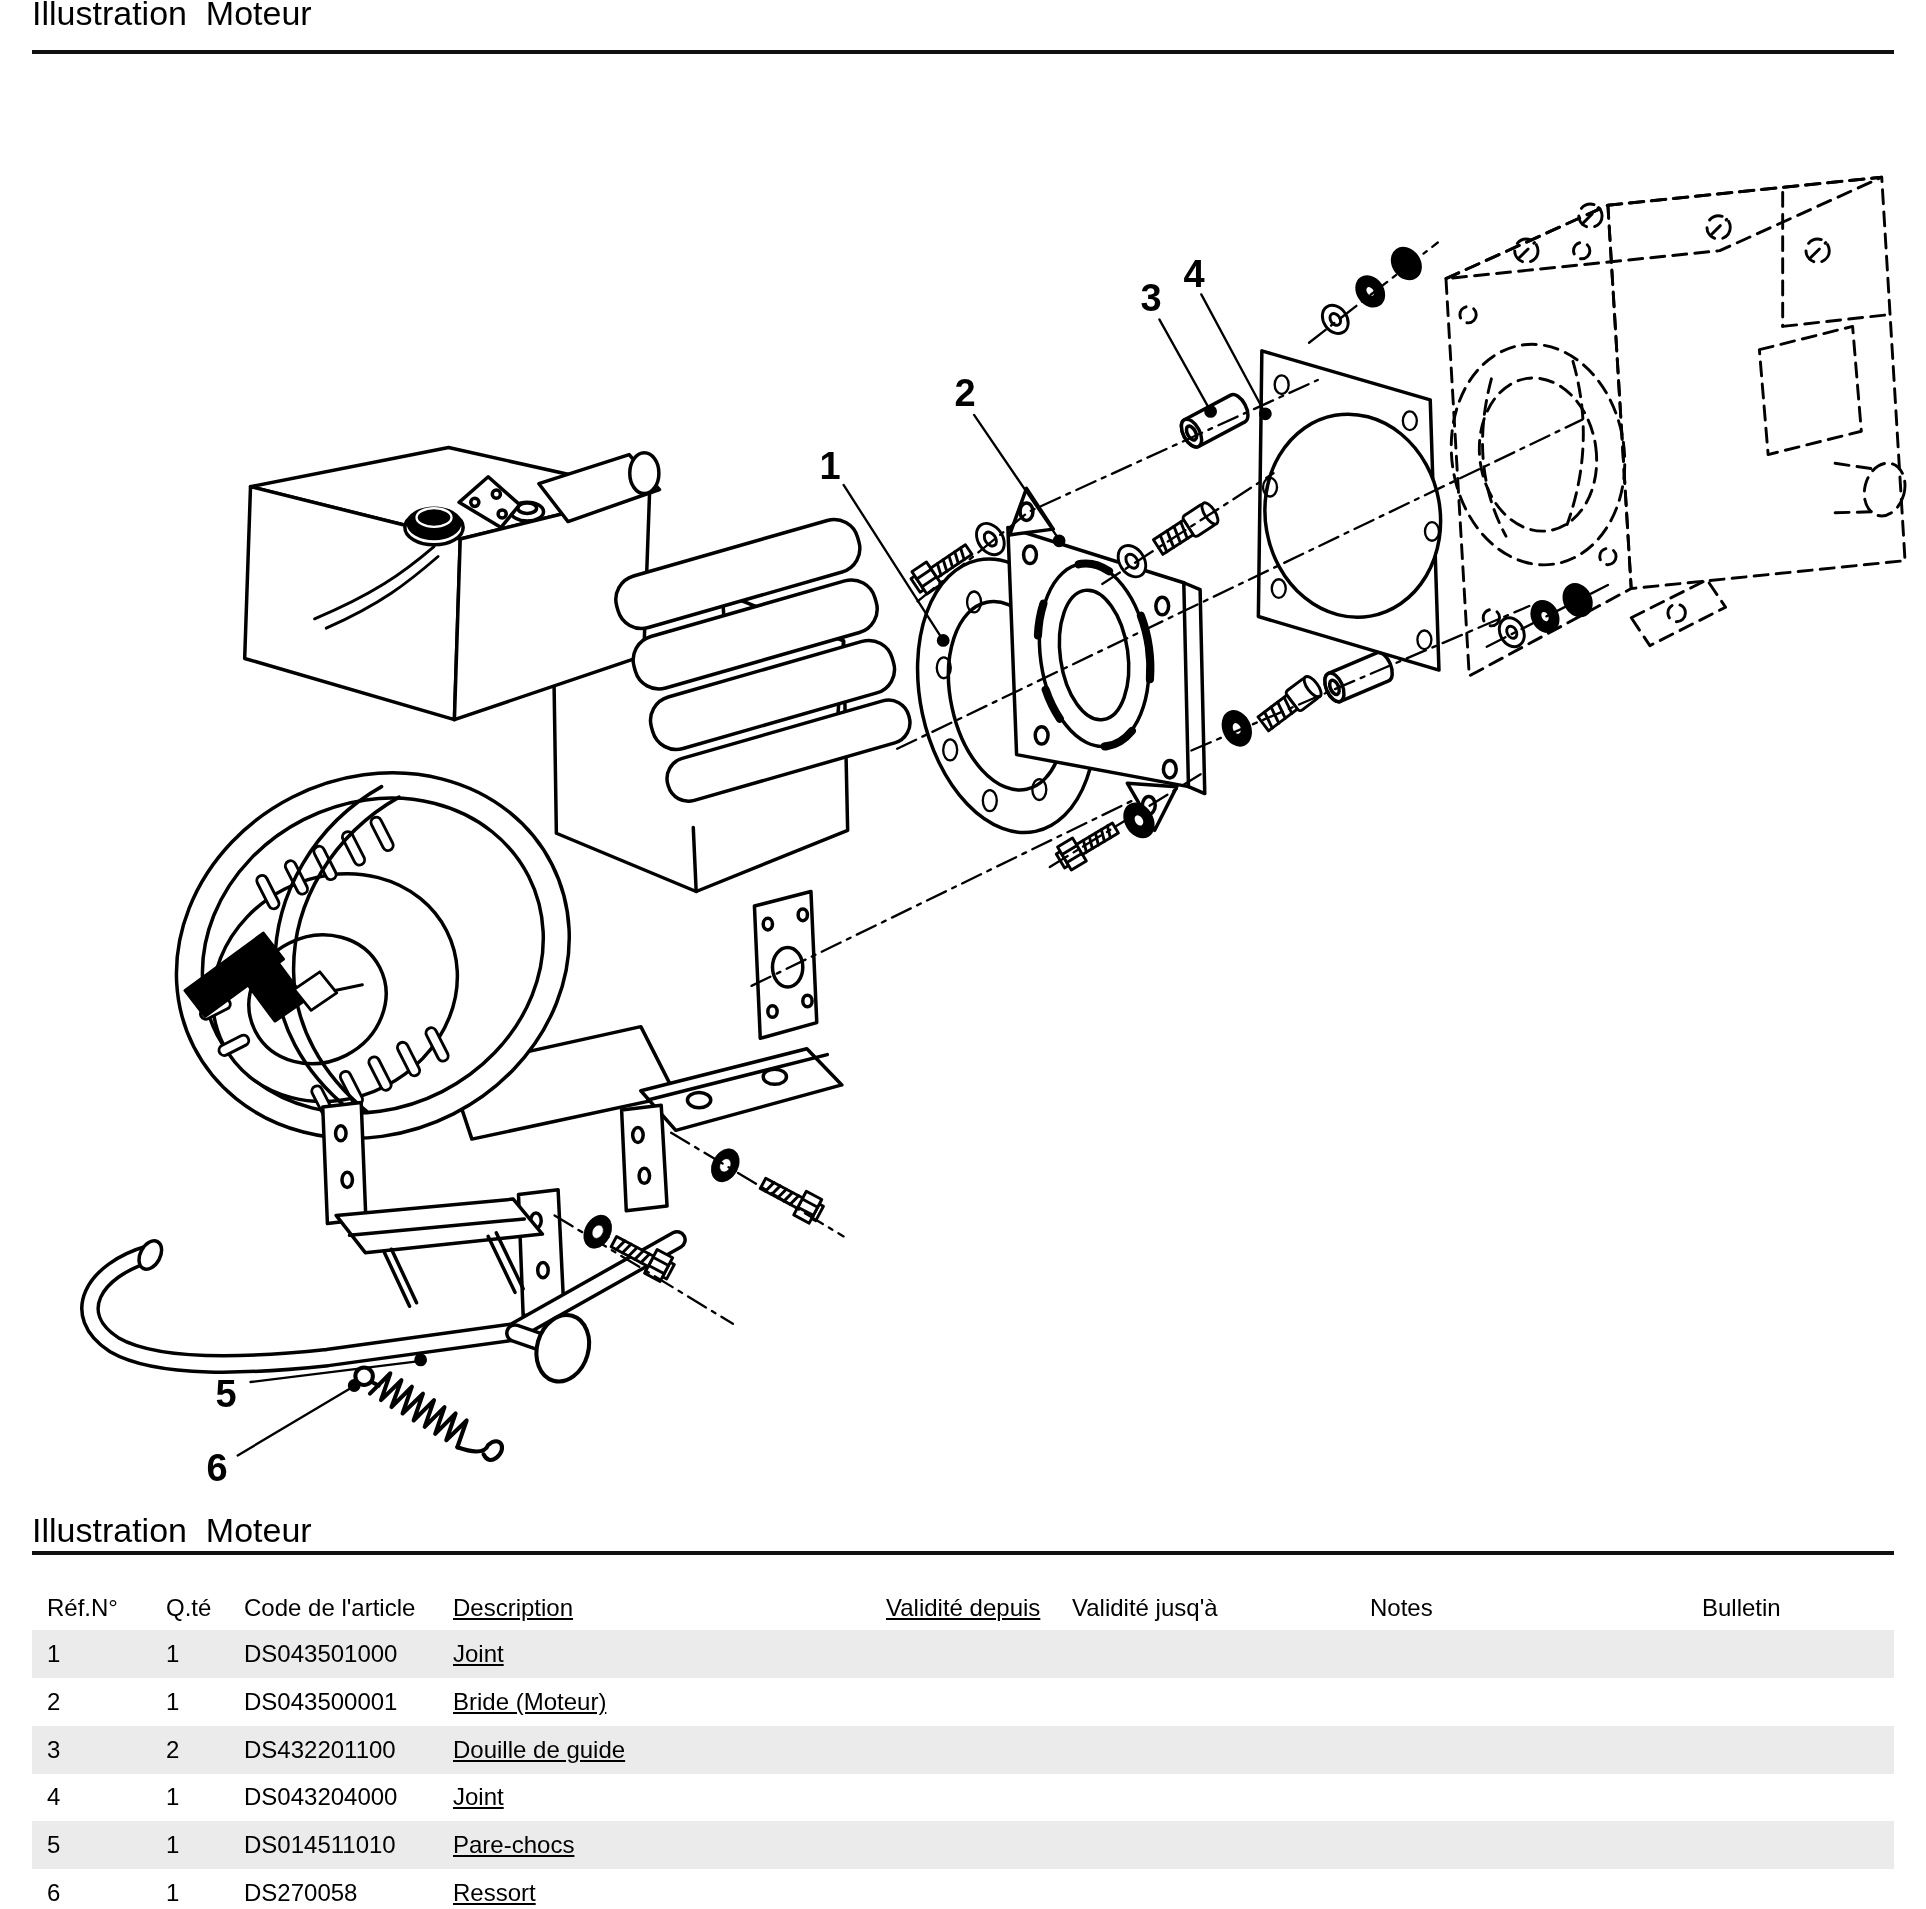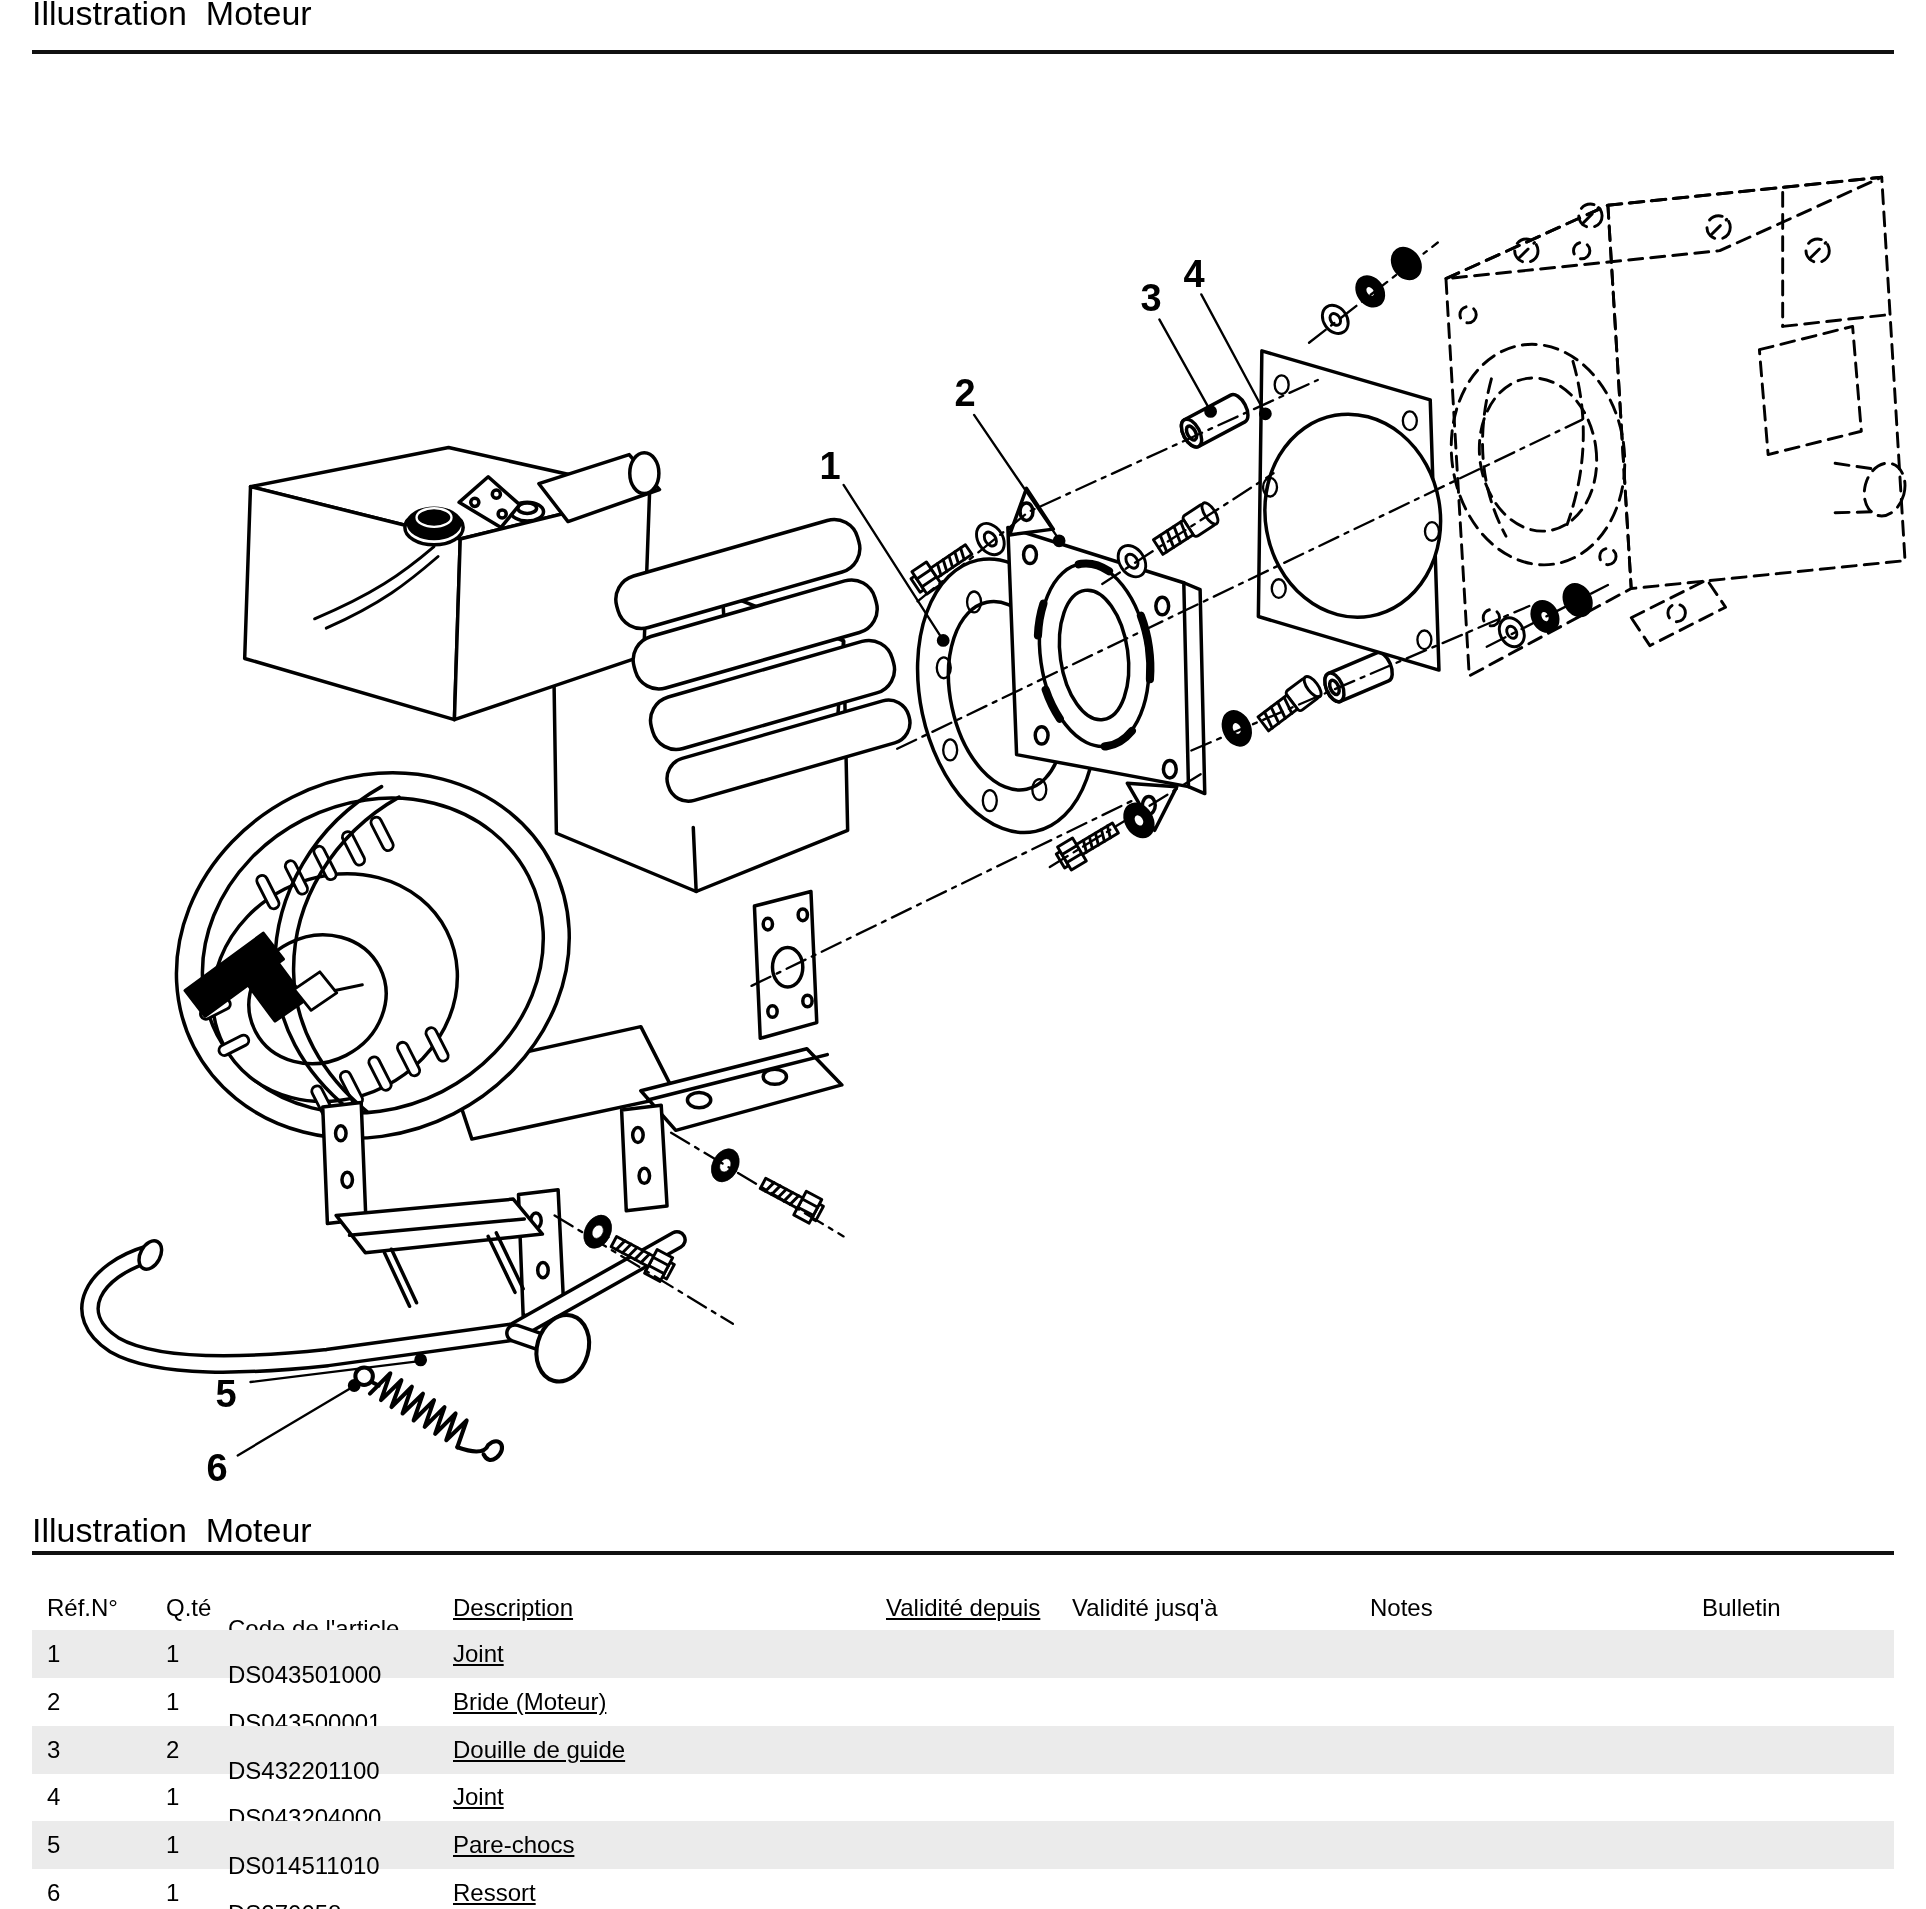--- a/index.html
+++ b/index.html
@@ -10,21 +10,21 @@
   .rule{position:absolute;left:32px;width:1862px;height:4.1px;background:#111;}
   .callout{position:absolute;transform:translate(-50%,-50%);font-size:38px;
            font-weight:700;line-height:1;}
   #diagram{position:absolute;left:0;top:0;width:1926px;height:1910px;}
   
   .thead{position:absolute;left:32px;top:1586px;width:1862px;height:44px;}
   .thead .hc{position:absolute;top:0;height:44px;line-height:44px;font-size:24px;}
   .trow{position:absolute;left:32px;width:1862px;height:48px;}
   .trow.striped{background:#ebebeb;}
   .trow .c{position:absolute;top:0;height:48px;line-height:48px;font-size:24px;white-space:nowrap;}
-  .col-ref{left:15px;}  .col-qty{left:134px;} .col-code{left:196px;margin-top:21px;} .col-desc{left:421px;text-decoration:underline;}
+  .col-ref{left:15px;}  .col-qty{left:134px;} .col-code{left:212px;} .col-desc{left:421px;text-decoration:underline;}
   .col-vfrom{left:854px;text-decoration:underline;} .col-vto{left:1040px;} .col-notes{left:1338px;text-align:right;} .col-bul{left:1670px;text-align:right;}
 </style>
 </head>
 <body>
 
 <div class="title" style="top:-5.8px;">Illustration  Moteur</div>
 <div class="rule" style="top:50px;"></div>
 <div class="title" style="top:1511px;">Illustration  Moteur</div>
 <div class="rule" style="top:1551px;"></div>
 

